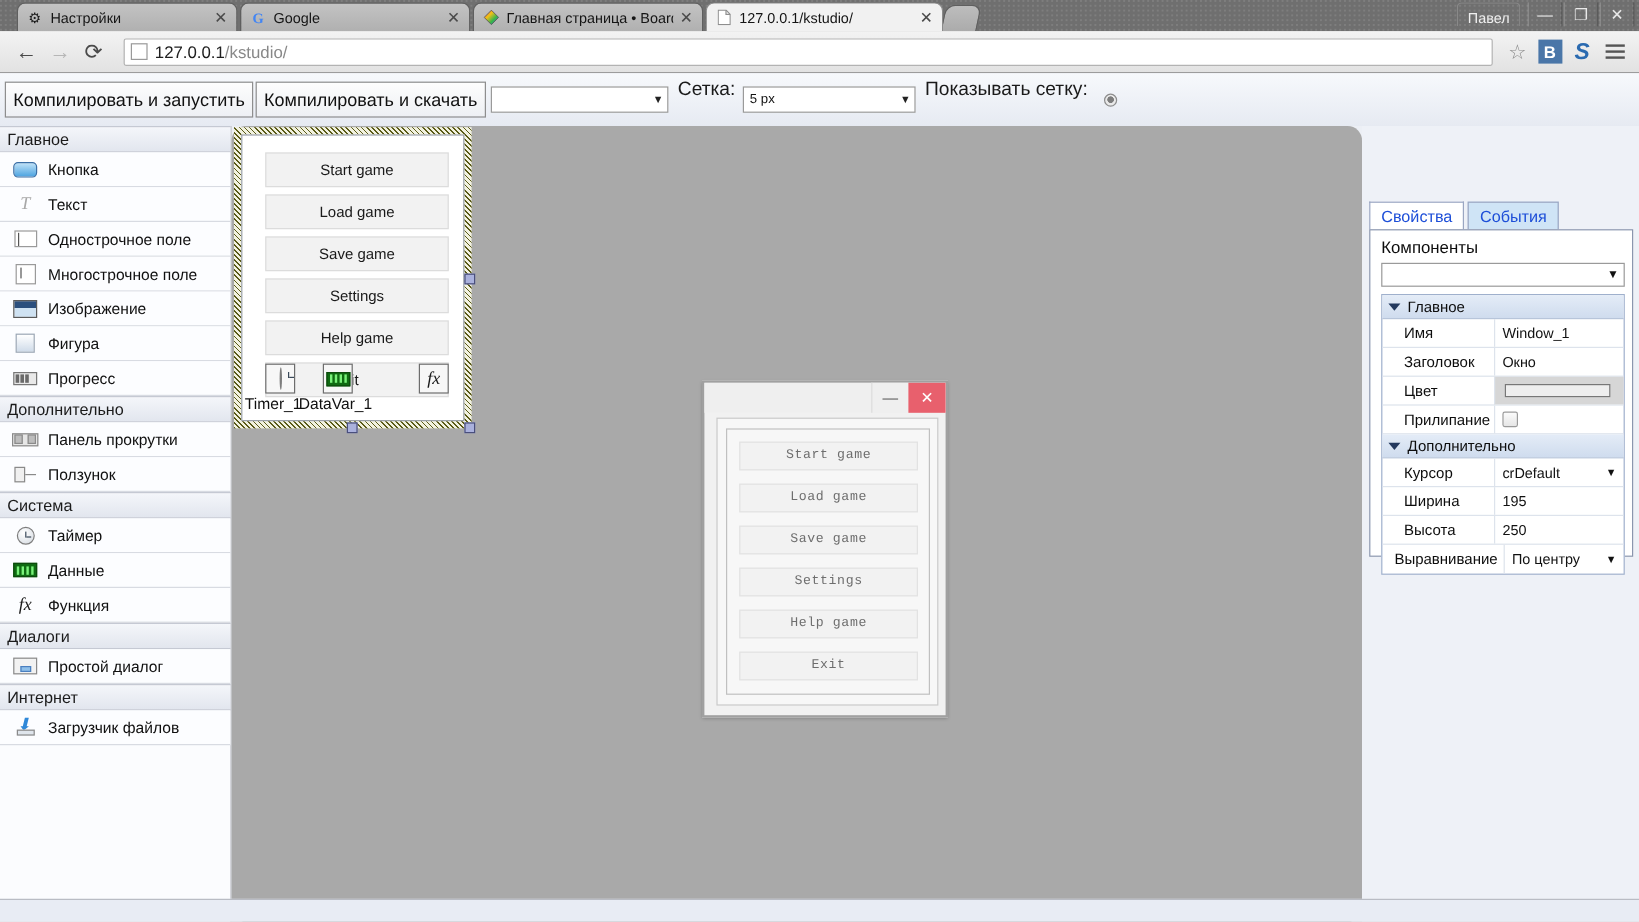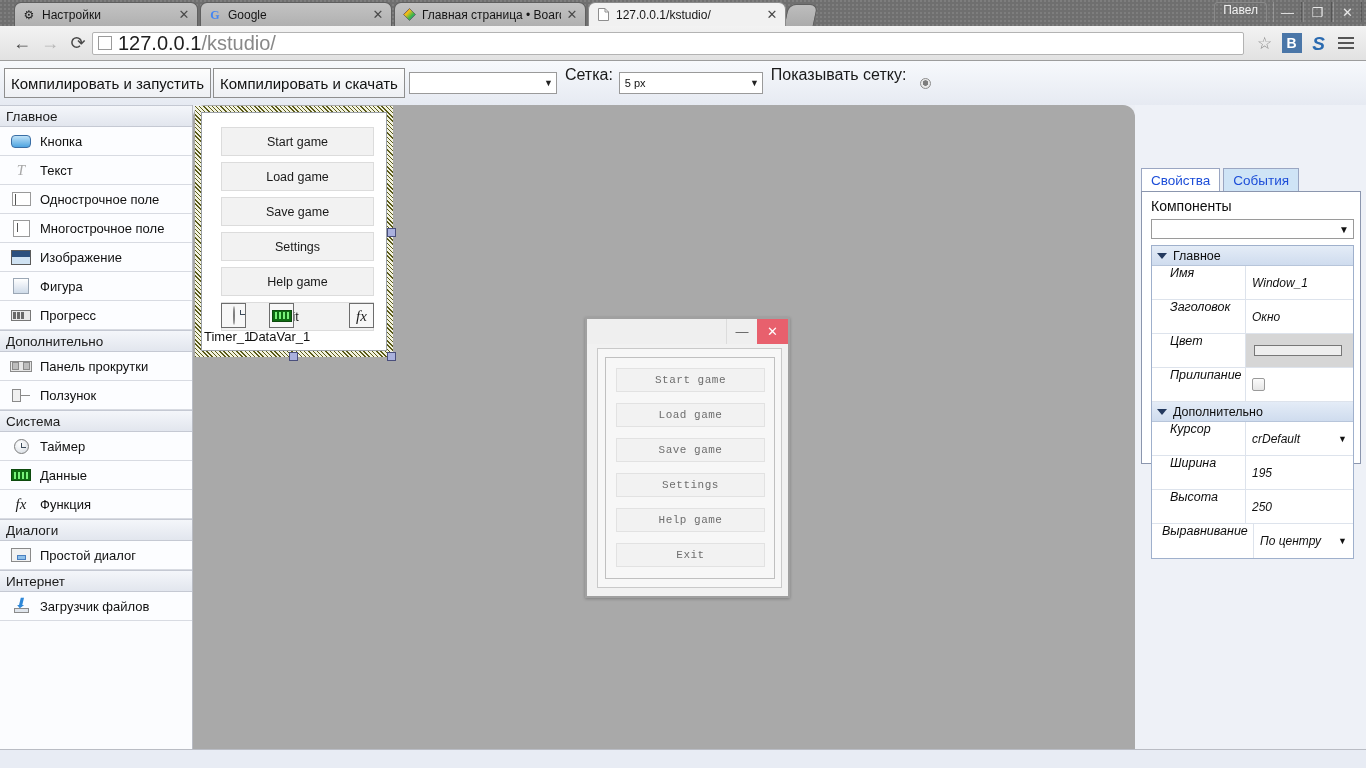--- a/index.html
+++ b/index.html
@@ -62,43 +62,43 @@
   }
   #winbtns .wb {
     width: 29px; height: 20px;
     display: flex; align-items: center; justify-content: center;
     color: #e9e9e9; font-size: 13px;
     border-left: 1px solid rgba(255,255,255,0.22);
     border-right: 1px solid rgba(0,0,0,0.22);
   }
   #profile {
     position: absolute; right: 99px; top: 2px; height: 20px;
-    padding: 0 8px; display: flex; align-items: flex-start;
+    padding: 0 8px; display: flex; align-items: flex-end;
     color: #efefef; font-size: 12px;
     border: 1px solid rgba(255,255,255,0.18); border-bottom: none;
     border-top-left-radius: 4px; border-top-right-radius: 4px;
   }
 
   #navbar {
     position: absolute; left: 0; top: 26px; width: 1366px; height: 35px;
     background: linear-gradient(to bottom, #f3f3f3, #e2e2e2);
     border-bottom: 1px solid #9c9c9c;
     display: flex; align-items: center; padding: 0 8px;
   }
   .navicon {
     width: 28px; height: 28px; flex: 0 0 28px;
     display: flex; align-items: center; justify-content: center;
     font-size: 18px; color: #4a4a4a; line-height: 1;
   }
   .navicon.dim { color: #b6b6b6; }
   #omnibox {
-    flex: 1 1 auto; height: 23px; margin: 0 6px 0 0;
+    flex: 1 1 auto; height: 23px; margin: 0 6px 0 11px;
     background: #ffffff; border: 1px solid #b3b3b3; border-radius: 2px;
     display: flex; align-items: center; padding: 0 5px;
-    font-size: 20px; color: #202020; text-align: right;
+    font-size: 14px; color: #202020; text-align: right;
   }
   #omnibox .pageicon {
     width: 14px; height: 14px; margin-right: 6px; flex: 0 0 14px;
     border: 1px solid #9a9a9a; background: #fff;
     position: relative;
   }
   #omnibox .pageicon:after {
     content:""; position:absolute; right:-1px; top:-1px;
     border-width: 0 5px 5px 0; border-style: solid;
     border-color: #fff transparent transparent #9a9a9a;
@@ -323,23 +323,23 @@
     border-bottom: 1px solid #b7c5da;
     display: flex; align-items: center; padding-left: 5px;
     font-size: 12.5px; color: #0d0d0d;
   }
   .prop-group .tri {
     width: 0; height: 0; margin-right: 6px;
     border-left: 5px solid transparent; border-right: 5px solid transparent;
     border-top: 6px solid #23395e;
   }
   .prop-row {
-    height: 34px; border-bottom: 1px solid #dde3ec;
-    display: flex; align-items: flex-start;
-    font-size: 12.5px; color: #0d0d0d; font-style: italic;
+    height: 24px; border-bottom: 1px solid #dde3ec;
+    display: flex; align-items: center;
+    font-size: 12.5px; color: #0d0d0d;
   }
   .prop-row .pk { width: 93px; padding-left: 18px; }
   .prop-row .pv {
     flex: 1; height: 100%; border-left: 1px solid #dde3ec;
     display: flex; align-items: center; padding-left: 6px;
     font-size: 12px; color: #111;
   }
   .prop-row .pv.has-caret { justify-content: space-between; padding-right: 6px; }
   .pv .caret { font-size: 9px; color: #111; }
   .color-swatch {

